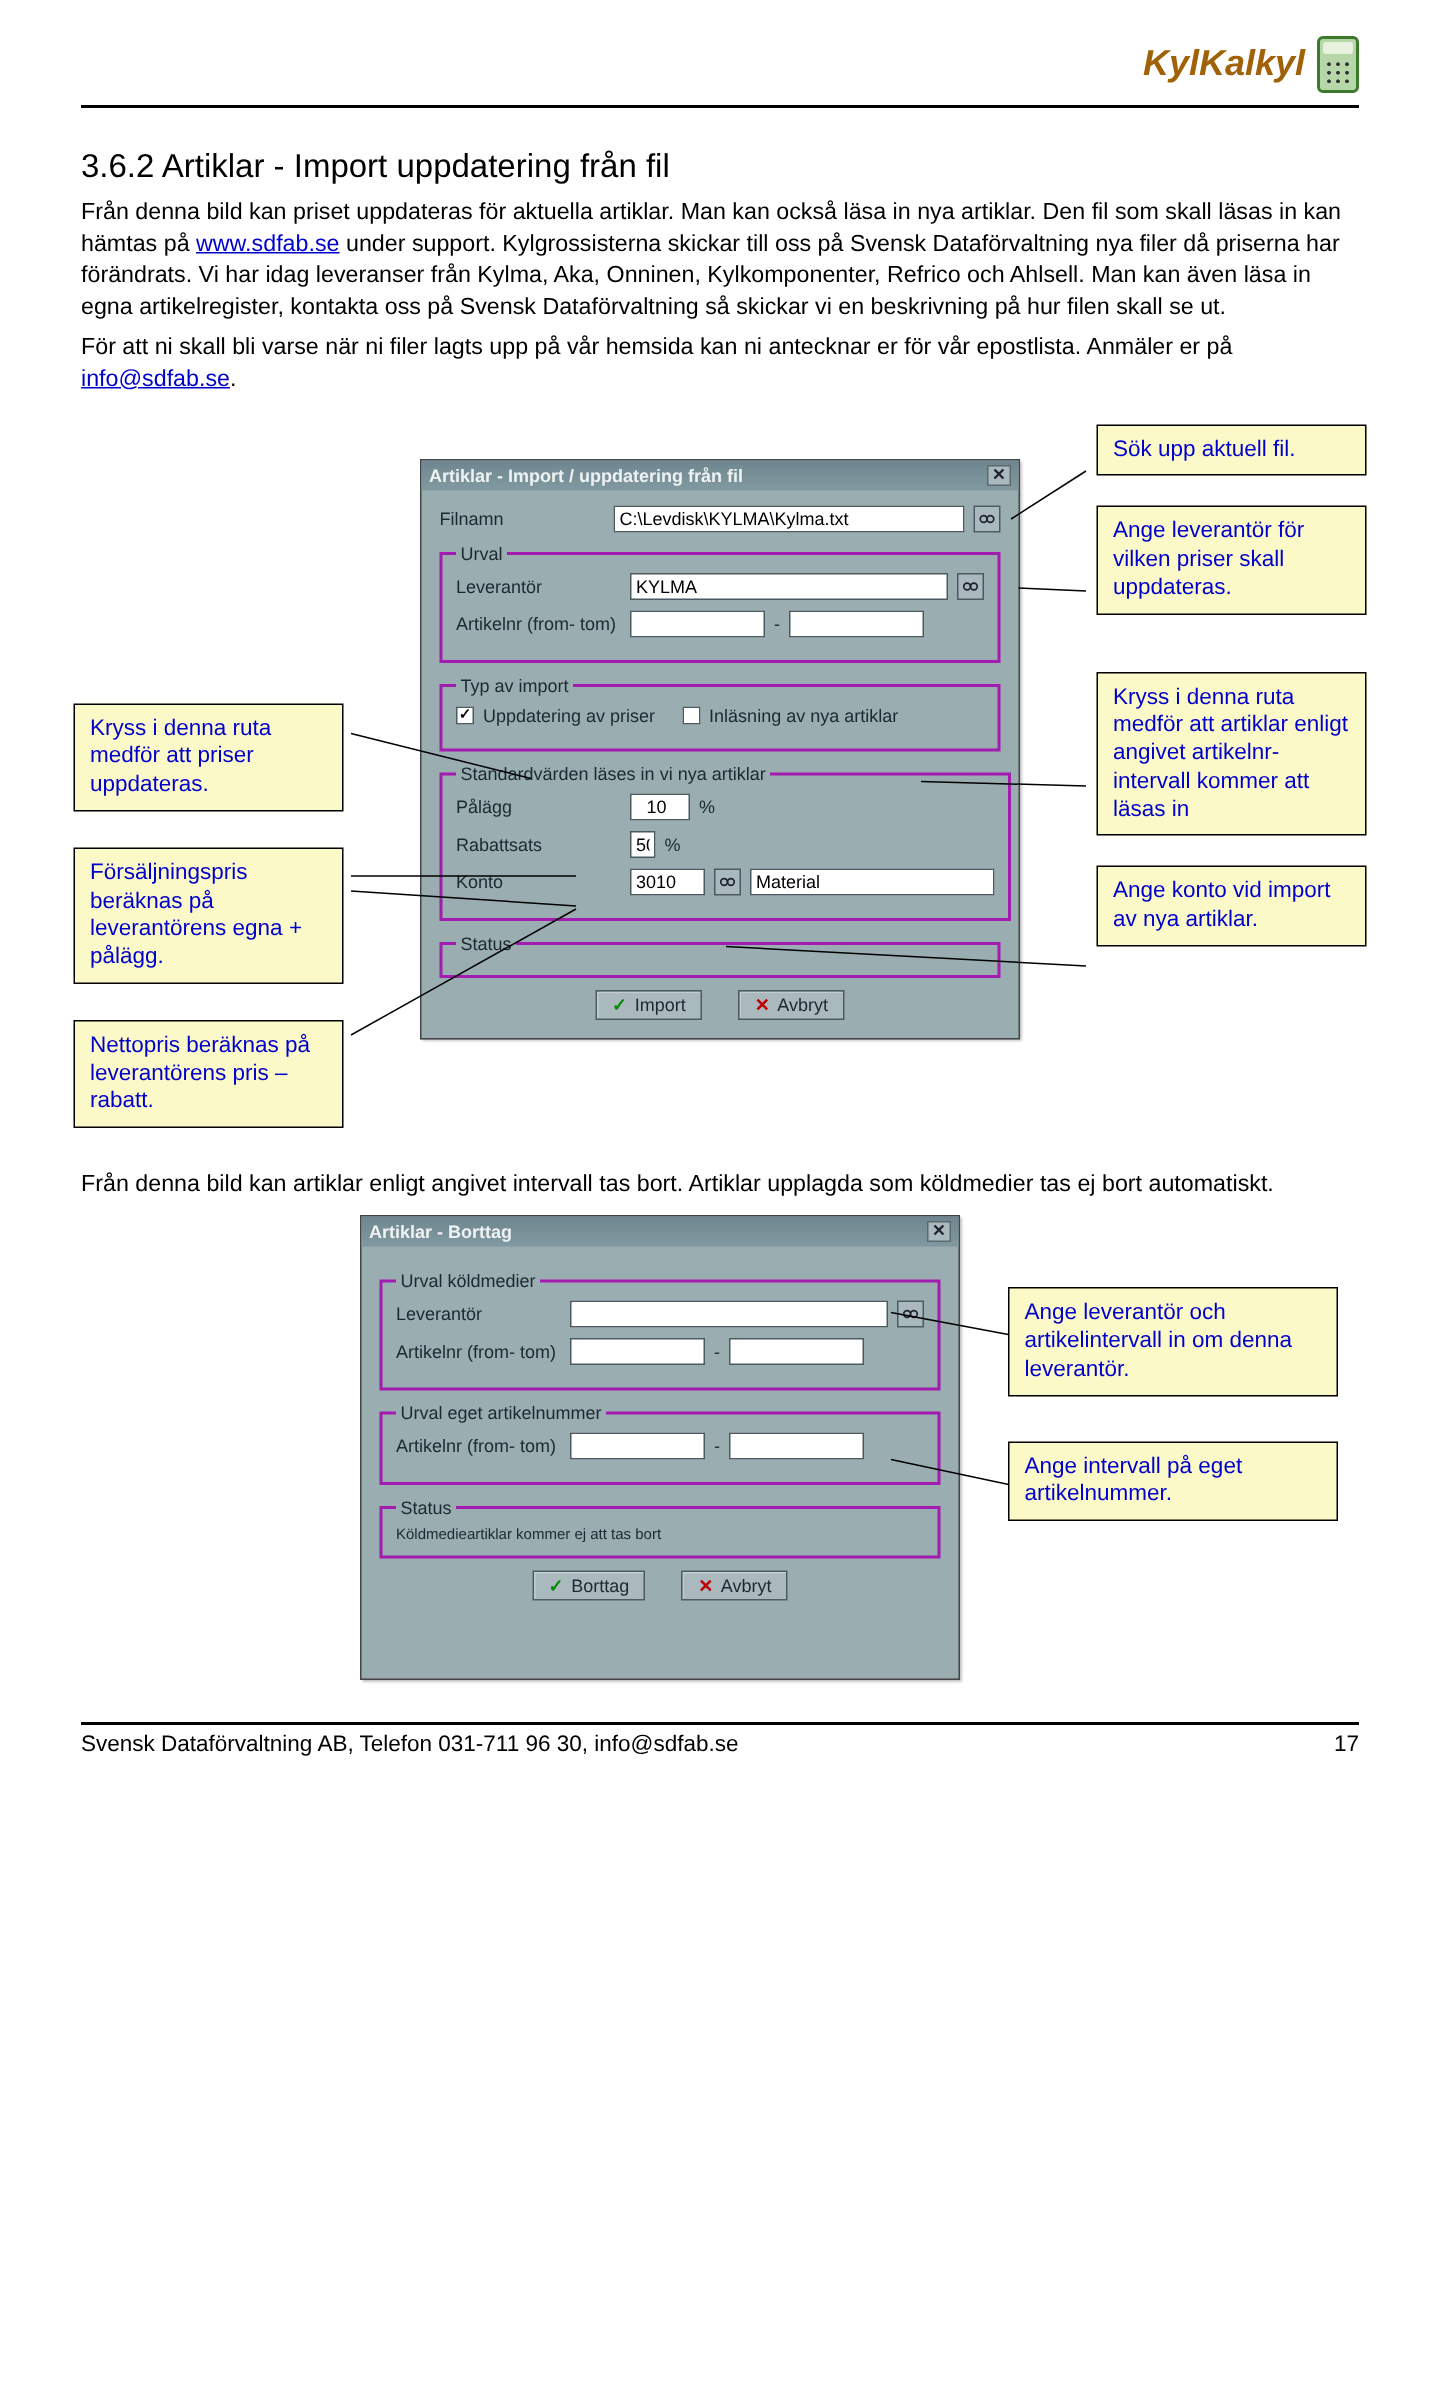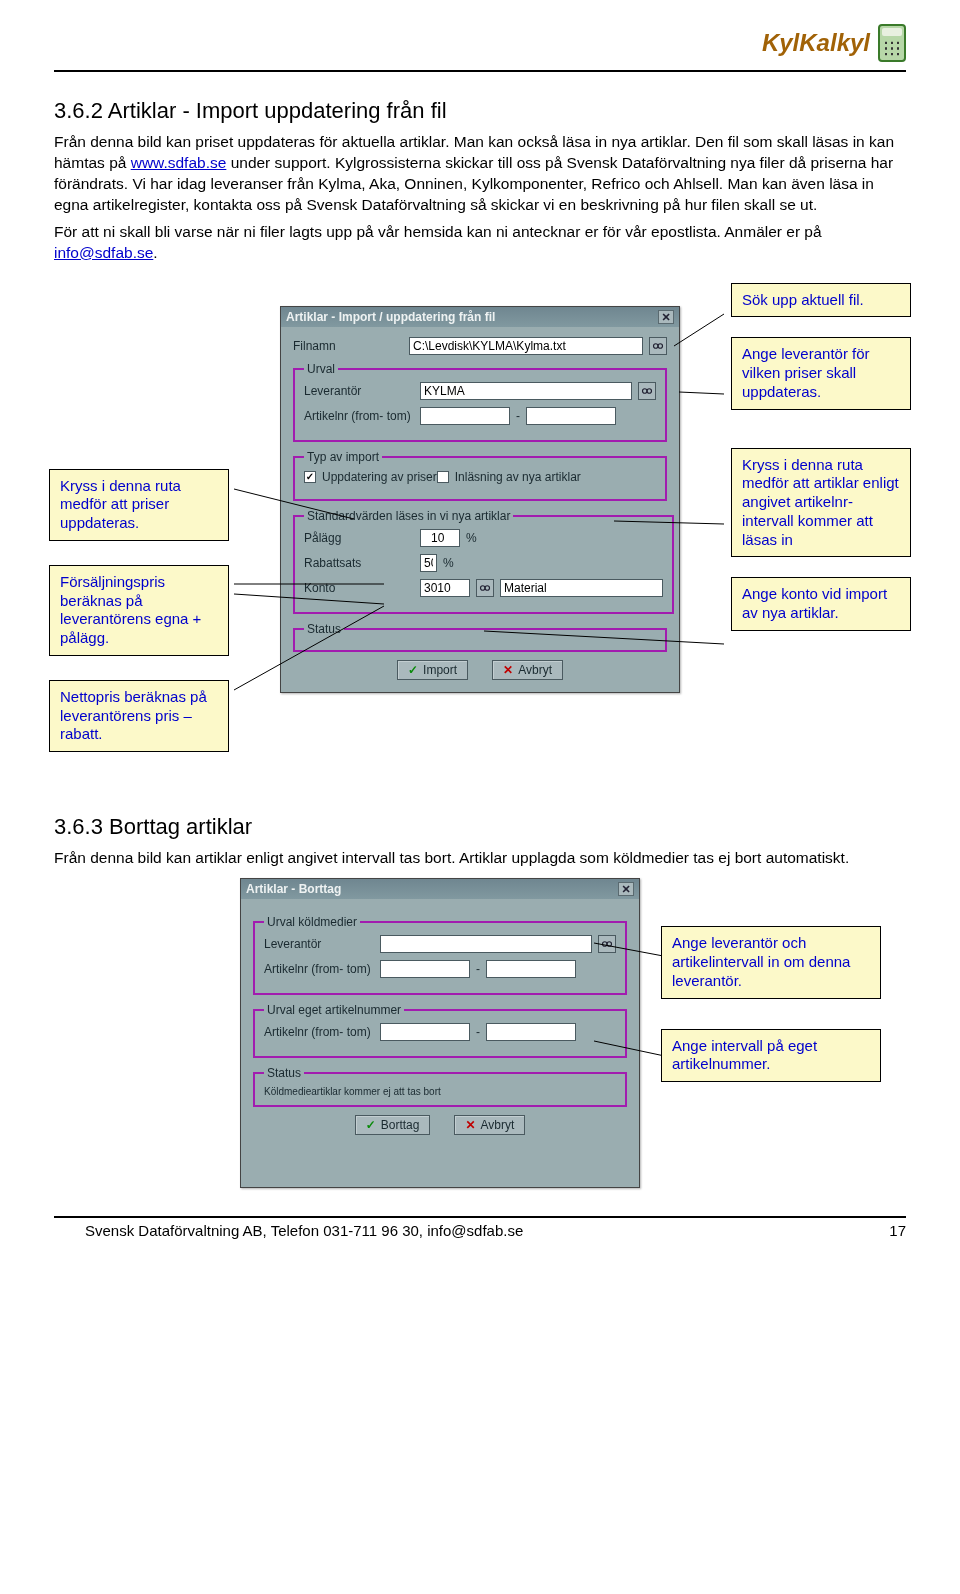--- a/index.html
+++ b/index.html
@@ -200,31 +200,30 @@
     position: absolute;
     top: 0; left: 0;
     pointer-events: none;
   }
   .footer-line { border-top: 2px solid #000; margin-top: 4px; }
   .footer {
     display: flex;
     justify-content: space-between;
     font-size: 15px;
     padding: 4px 0;
-    margin-left: 31px;
   }
   .section2-row {
     position: relative;
     display: flex;
     justify-content: center;
     margin-top: 10px;
   }
   .ws2-right {
     position: absolute;
-    right: 25px;
+    right: 14px;
     top: 48px;
     width: 220px;
     display: flex;
     flex-direction: column;
     gap: 30px;
   }
 </style>
 </head>
 <body>
 
@@ -292,21 +291,21 @@
           </div>
           <div class="row">
             <span class="lbl">Artikelnr (from- tom)</span>
             <input class="txtin txtsmall" style="">
             <span>-</span>
             <input class="txtin txtsmall" style="">
           </div>
         </fieldset>
         <fieldset class="grp">
           <legend>Typ av import</legend>
-          <div class="row" style="gap:0;align-items:flex-end;">
+          <div class="row" style="gap:18px;align-items:flex-end;">
             <span style="display:flex;align-items:center;">
               <span class="cbx check"></span>
               <span>Uppdatering av priser</span>
             </span>
             <span style="display:flex;align-items:center;">
               <span class="cbx"></span>
               <span>Inläsning av nya artiklar</span>
             </span>
           </div>
         </fieldset>
@@ -351,21 +350,20 @@
     </div>
 
     <div class="ws-right-col">
       <div class="callout-box">Sök upp aktuell fil.</div>
       <div class="callout-box">Ange leverantör för vilken priser skall uppdateras.</div>
       <div class="callout-box" style="margin-top:18px;">Kryss i denna ruta medför att artiklar enligt angivet artikelnr-intervall kommer att läsas in</div>
       <div class="callout-box">Ange konto vid import av nya artiklar.</div>
     </div>
   </div>
 
-  <h2 class="section" style="margin-top:40px;">3.6.3 Borttag artiklar</h2>
   <p class="body">Från denna bild kan artiklar enligt angivet intervall tas bort. Artiklar upplagda som köldmedier tas ej bort automatiskt.</p>
 
   <div class="section2-row" style="height:310px;">
     <svg class="leader-svg" width="850" height="310">
       <line x1="620" y1="80" x2="540" y2="65" stroke="#000" stroke-width="1"></line>
       <line x1="620" y1="180" x2="540" y2="163" stroke="#000" stroke-width="1"></line>
     </svg>
 
     <div class="win" style="margin-left:-80px;">
       <div class="win-title">

